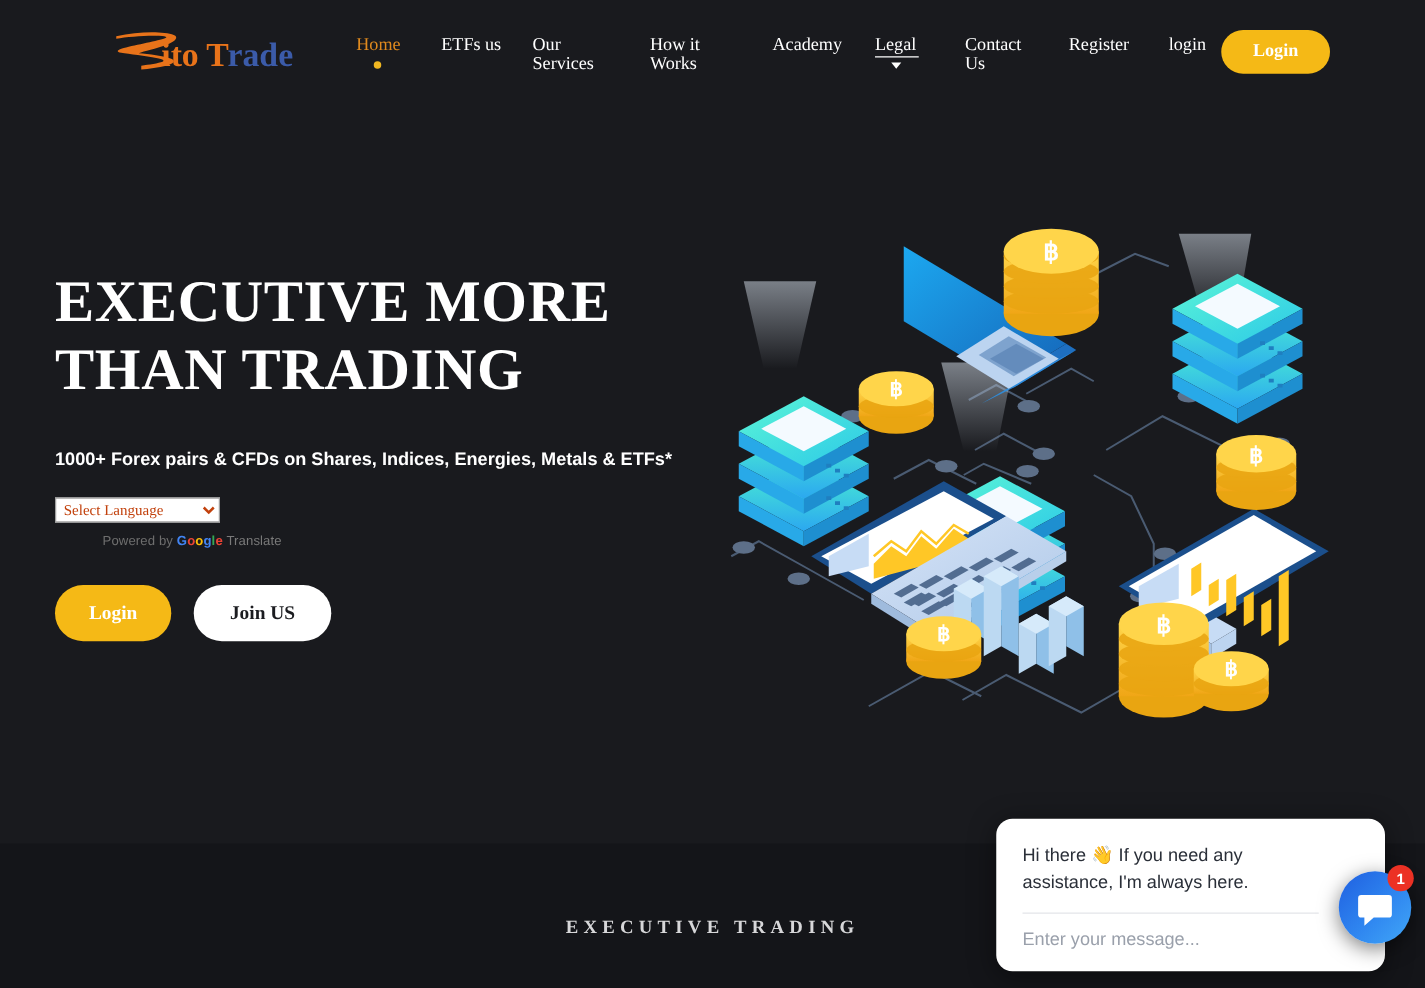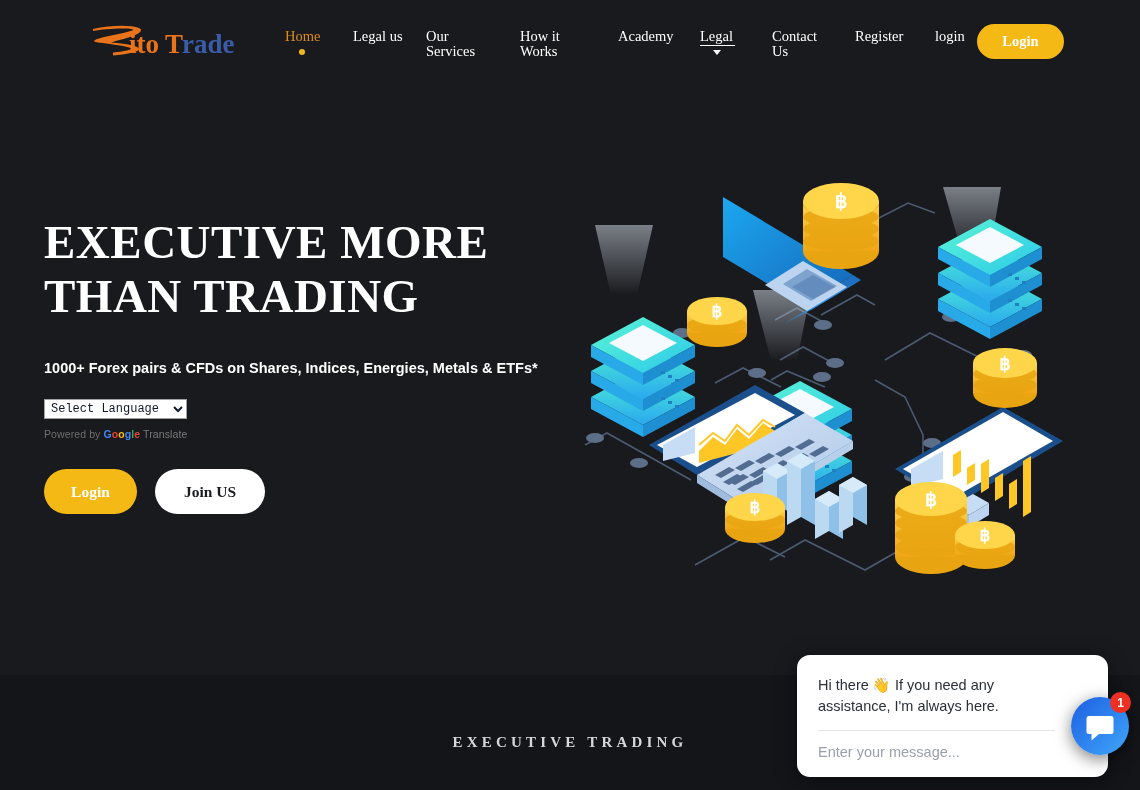--- a/index.html
+++ b/index.html
@@ -104,35 +104,36 @@
   }
   .hero-sub {
     margin-top:37px;
     font-family:Liberation Sans, sans-serif;
     font-size:14.5px;
     font-weight:bold;
     color:#ffffff;
   }
   .lang-wrap { margin-top:22px; }
   .lang-select {
-    width:143px; height:20px;
-    font-family:Liberation Mono, monospace;
+    width:132px; height:20px;
+    font-family:Liberation Serif, serif;
     font-size:12px;
     background:#ffffff;
-    color:#0f172a;
+    color:#c2410c;
     border:1px solid #a0a0a0;
     border-radius:0;
     padding:0 2px;
   }
   .gtrans {
     margin-top:9px;
     font-family:"Liberation Sans", sans-serif;
     font-size:10.5px;
     color:#6e6e6e;
     letter-spacing:0.1px;
+    margin-left:38px;
   }
   .g-b { color:#4285F4; font-weight:bold; }
   .g-o { color:#EA4335; font-weight:bold; }
   .g-y { color:#FBBC05; font-weight:bold; }
   .g-g { color:#34A853; font-weight:bold; }
   .g-w { color:#7a7a7a; }
 
   .hero-btns {
     margin-top:29px;
     display:flex; gap:18px;
@@ -259,21 +260,21 @@
     </div>
 
     <div class="nav">
 
       <div class="nav-item active" style="left:0px; top:9px;">
         <span>Home</span>
         <span class="nav-dot"></span>
       </div>
 
       <div class="nav-item" style="left:68px; top:9px;">
-        <span>Legal us</span>
+        <span>ETFs us</span>
       </div>
 
       <div class="nav-item" style="left:141px; top:9px;">
         <span>Our Services</span>
       </div>
 
       <div class="nav-item" style="left:235px; top:9px;">
         <span>How it Works</span>
       </div>
 

